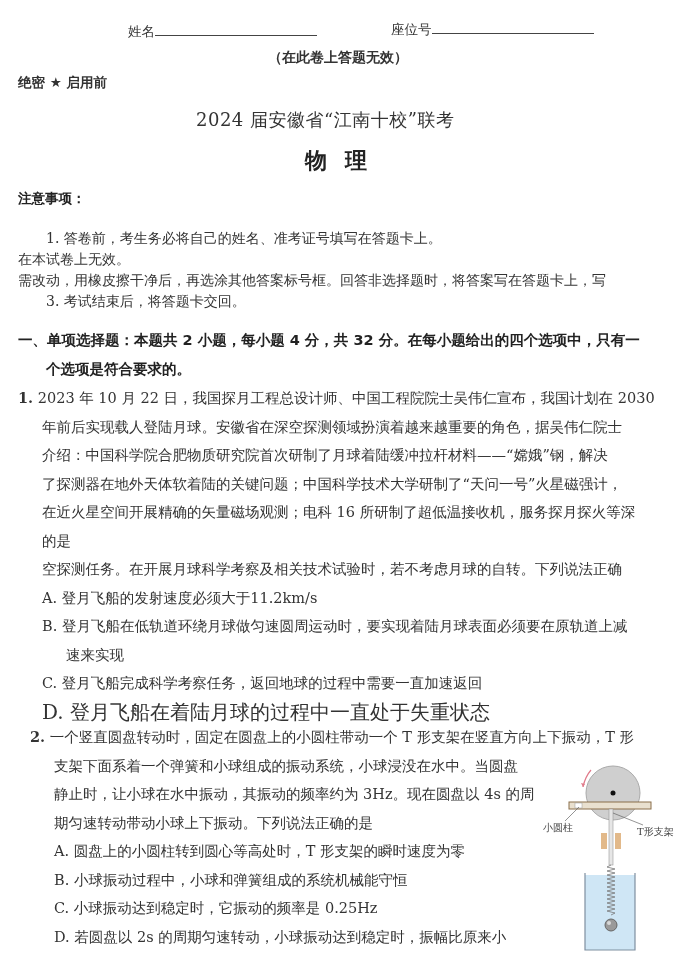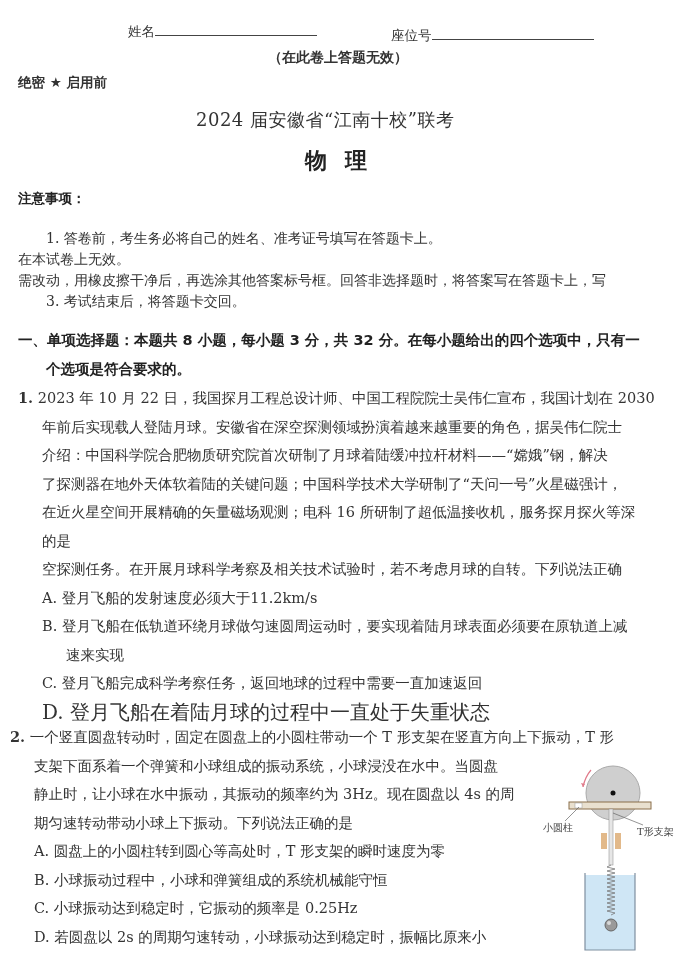--- a/index.html
+++ b/index.html
@@ -46,39 +46,39 @@
     
     .diagram { position: absolute; left: 555px; top: 755px; width: 137px; height: 200px; }
     .diagram-label { font-size: 10px; color: #444; white-space: nowrap; }
   </style>
 </head>
 <body>
 
 <div class="abs line field-label" style="left:128px; top:21px;">
   <span>姓名</span><span class="field-underline" style="width:162px;"></span>
 </div>
-<div class="abs line field-label" style="left:391px; top:25px;font-family:Liberation Mono, monospace;">
+<div class="abs line field-label" style="left:391px; top:19px;font-family:Liberation Mono, monospace;">
   <span>座位号</span><span class="field-underline" style="width:162px;"></span>
 </div>
 <div class="abs line note-center" style="left:268px; top:48px;">（在此卷上答题无效）</div>
 <div class="abs line secret" style="left:18px; top:73px;">绝密 ★ 启用前</div>
 
 <div class="abs line exam-title" style="left:196px; top:111px;">2024 届安徽省“江南十校”联考</div>
 <div class="abs line subject-title" style="left:305px; top:152px;">物理</div>
 
 <div class="abs line notes-heading" style="left:18px; top:189px;">注意事项：</div>
 <div class="abs notes-text" style="left:18px; top:206px; width:660px;margin-top:22px;">
   <div class="line" style="padding-left:28px; line-height:21px;">1. 答卷前，考生务必将自己的姓名、准考证号填写在答题卡上。</div>
   <div class="line" style="line-height:21px;">在本试卷上无效。</div>
   <div class="line" style="line-height:21px;">需改动，用橡皮擦干净后，再选涂其他答案标号框。回答非选择题时，将答案写在答题卡上，写</div>
   <div class="line" style="padding-left:28px; line-height:21px;">3. 考试结束后，将答题卡交回。</div>
 </div>
 
 <div class="abs section-heading" style="left:18px; top:326px;">
-  <div class="line" style="line-height:29px; font-size:14.5px;">一、单项选择题：本题共 8 小题，每小题 3 分，共 32 分。在每小题给出的四个选项中，只有一</div>
+  <div class="line" style="line-height:29px; font-size:14.5px;">一、单项选择题：本题共 2 小题，每小题 4 分，共 32 分。在每小题给出的四个选项中，只有一</div>
   <div class="line" style="line-height:29px; font-size:14.5px; padding-left:28px;">个选项是符合要求的。</div>
 </div>
 
 <div class="abs q-text" style="left:18px; top:384px; width:660px;">
   <div class="line" style="line-height:28.5px; font-size:14.5px;">
     <span class="q-num">1.</span>
     <span>2023 年 10 月 22 日，我国探月工程总设计师、中国工程院院士吴伟仁宣布，我国计划在 2030</span>
   </div>
   <div class="line" style="line-height:28.5px; font-size:14.5px; padding-left:24px;">年前后实现载人登陆月球。安徽省在深空探测领域扮演着越来越重要的角色，据吴伟仁院士</div>
   <div class="line" style="line-height:28.5px; font-size:14.5px; padding-left:24px;">介绍：中国科学院合肥物质研究院首次研制了月球着陆缓冲拉杆材料——“嫦娥”钢，解决</div>
@@ -99,21 +99,21 @@
   <div class="line" style="line-height:28.5px; font-size:14.5px; padding-left:24px;">
     <span>C.</span>
     <span>登月飞船完成科学考察任务，返回地球的过程中需要一直加速返回</span>
   </div>
   <div class="line" style="line-height:28.5px; font-size:20px; padding-left:24px;">
     <span>D.</span>
     <span>登月飞船在着陆月球的过程中一直处于失重状态</span>
   </div>
 </div>
 
-<div class="abs q-text" style="left:10px; top:723px; width:660px;">
+<div class="abs q-text" style="left:30px; top:723px; width:660px;">
   <div class="line" style="line-height:28.5px; font-size:14.5px;">
     <span class="q-num">2.</span>
     <span>一个竖直圆盘转动时，固定在圆盘上的小圆柱带动一个 T 形支架在竖直方向上下振动，T 形</span>
   </div>
   <div class="line" style="line-height:28.5px; font-size:14.5px; padding-left:24px;">支架下面系着一个弹簧和小球组成的振动系统，小球浸没在水中。当圆盘</div>
   <div class="line" style="line-height:28.5px; font-size:14.5px; padding-left:24px;">静止时，让小球在水中振动，其振动的频率约为 3Hz。现在圆盘以 4s 的周</div>
   <div class="line" style="line-height:28.5px; font-size:14.5px; padding-left:24px;">期匀速转动带动小球上下振动。下列说法正确的是</div>
 
   <div class="line" style="line-height:28.5px; font-size:14.5px; padding-left:24px;">
     <span>A.</span>

